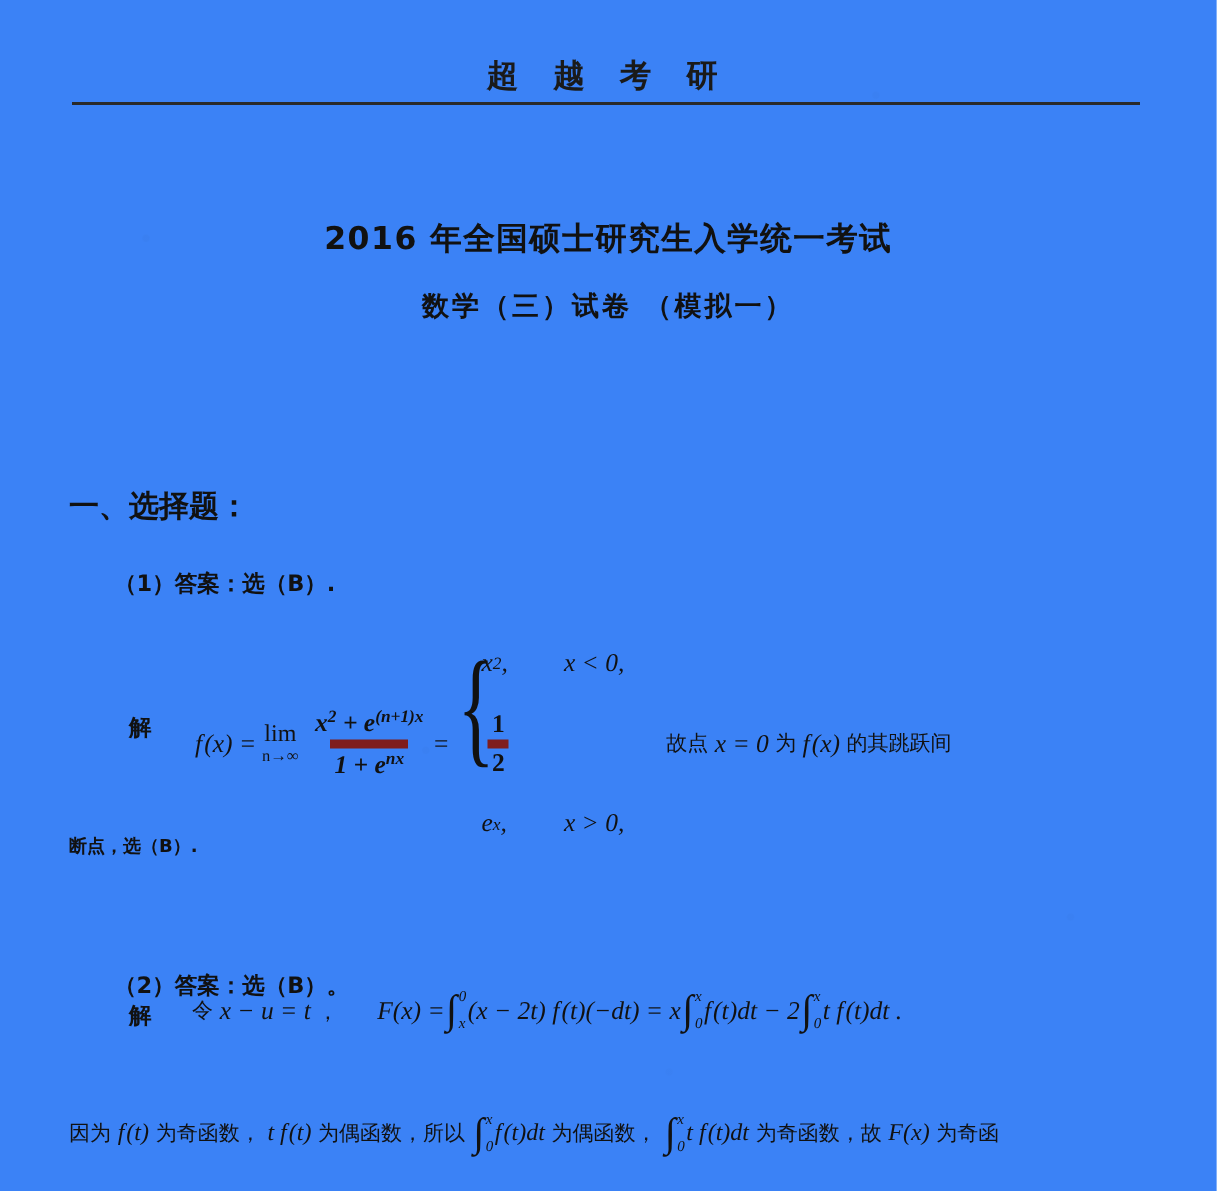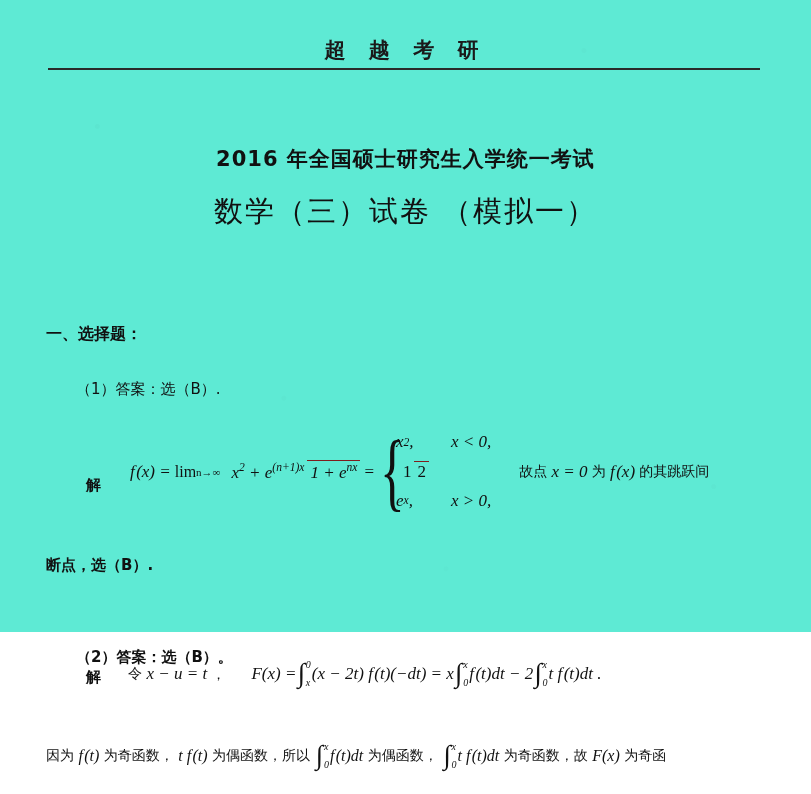--- a/index.html
+++ b/index.html
@@ -11,22 +11,22 @@
     height: 794px;
     background: #ffffff;
     font-family: "Liberation Serif", serif;
     color: #111;
     overflow: hidden;
     position: relative;
   }
   .page {
     position: relative;
     width: 811px;
-    height: 632px;
-    background: #5eead4;
+    height: 794px;
+    background: #3b82f6;
   }
 
   
   .page::before {
     content: "";
     position: absolute;
     inset: 0;
     pointer-events: none;
     background:
       radial-gradient(circle at 12% 20%, rgba(0,0,0,0.018) 0 2px, transparent 3px),
@@ -81,40 +81,40 @@
     margin-top: 17px;
   }
 
   .paper-title {
     position: absolute;
     top: 192px;
     left: 0;
     width: 811px;
     text-align: center;
     font-family: "DejaVu Sans", sans-serif;
-    font-weight: normal;
-    font-size: 29px;
+    font-weight: bold;
+    font-size: 18px;
     letter-spacing: 2px;
   }
 
   .section-heading {
     position: absolute;
     left: 46px;
     top: 324px;
     font-family: "DejaVu Sans", sans-serif;
     font-weight: bold;
-    font-size: 16px;
+    font-size: 20px;
   }
 
   .q-answer-1 {
     position: absolute;
     left: 76px;
     top: 380px;
     font-family: "DejaVu Sans", sans-serif;
-    font-weight: normal;
+    font-weight: bold;
     font-size: 15px;
   }
   .q-answer-2 {
     position: absolute;
     left: 76px;
     top: 648px;
     font-family: "DejaVu Sans", sans-serif;
     font-weight: bold;
     font-size: 15px;
   }
@@ -154,39 +154,40 @@
   .formula1 {
     position: absolute;
     left: 130px;
     top: 432px;
     display: flex;
     align-items: center;
     font-size: 17px;
   }
   .lim {
     display: inline-flex;
-    flex-direction: row;
+    flex-direction: column;
     align-items: center;
     font-style: normal;
     margin: 0 4px;
     line-height: 1;
   }
   .lim .lim-top { font-size: 16px; }
   .lim .lim-bot { font-size: 11px; margin-top: 1px; }
 
   .frac {
     display: inline-flex;
-    flex-direction: row;
+    flex-direction: column;
     align-items: center;
     vertical-align: middle;
-    margin: 0 4px;
+    margin: 12px 4px;
     line-height: 1.15;
+    font-weight: bold;
   }
   .frac .num { padding: 0 3px; }
-  .frac .den { padding: 0 3px; border-top: 1px solid #7f1d1d; }
+  .frac .den { padding: 0 3px; border-top: 6px solid #7f1d1d; }
 
   sup.sm { font-size: 0.68em; vertical-align: super; }
 
   .brace-group {
     display: flex;
     align-items: stretch;
     margin-left: 6px;
   }
   .brace {
     font-size: 86px;
@@ -219,21 +220,21 @@
     align-items: center;
     white-space: nowrap;
   }
 
   .line-after1 {
     position: absolute;
     left: 46px;
     top: 556px;
     font-family: "DejaVu Sans", sans-serif;
     font-weight: bold;
-    font-size: 15px;
+    font-size: 12px;
   }
 
   
   .formula2 {
     position: absolute;
     left: 128px;
     top: 660px;
     display: flex;
     align-items: center;
     font-size: 17px;

